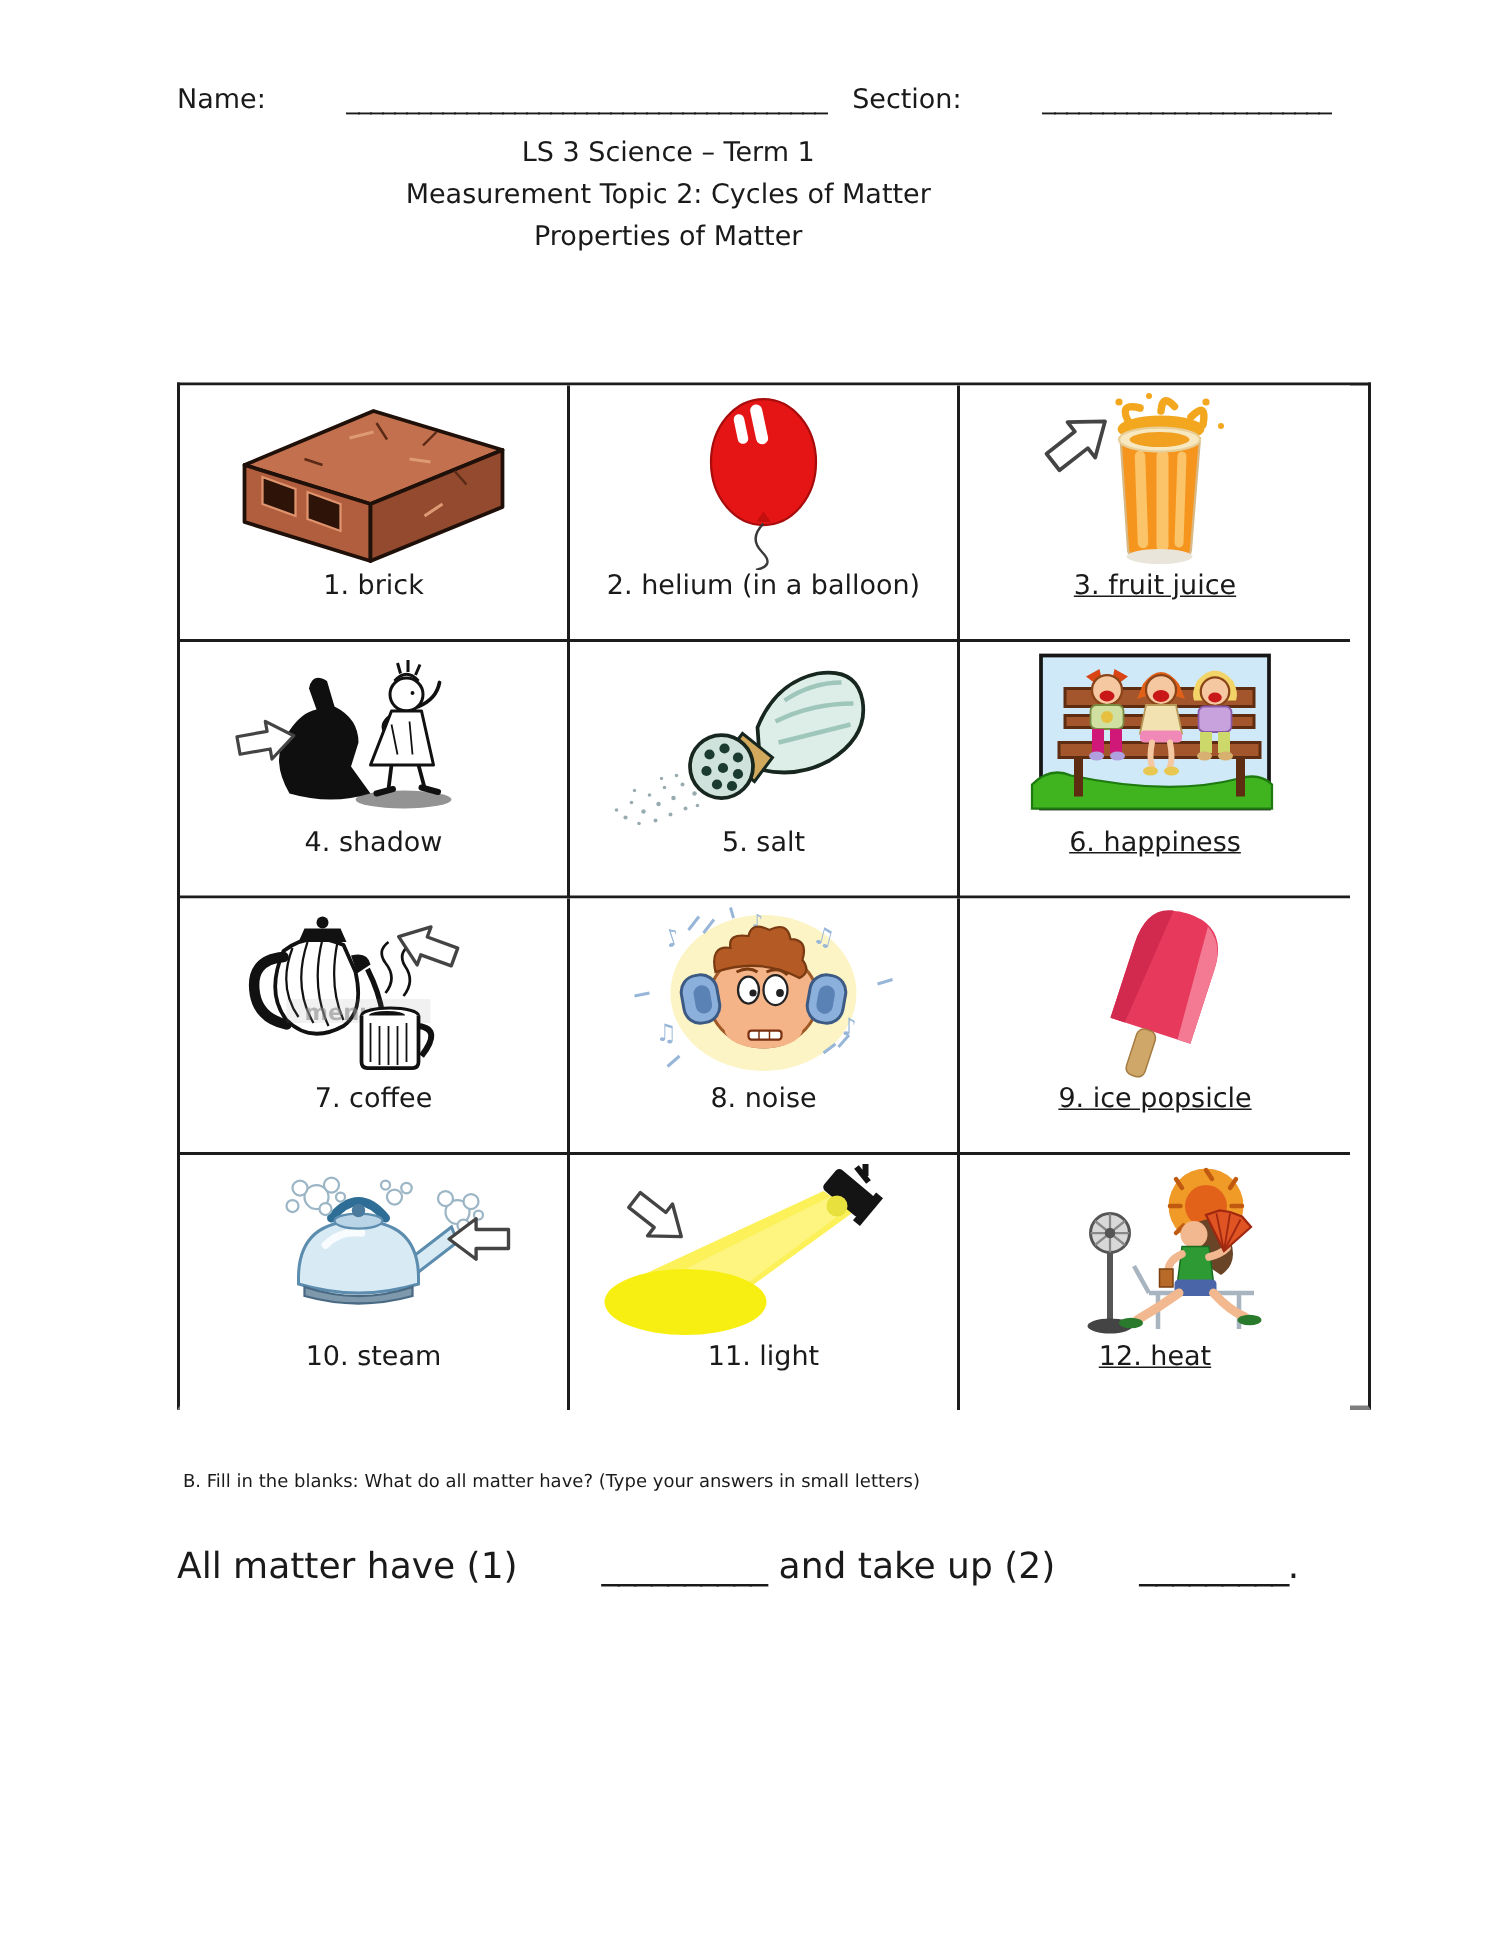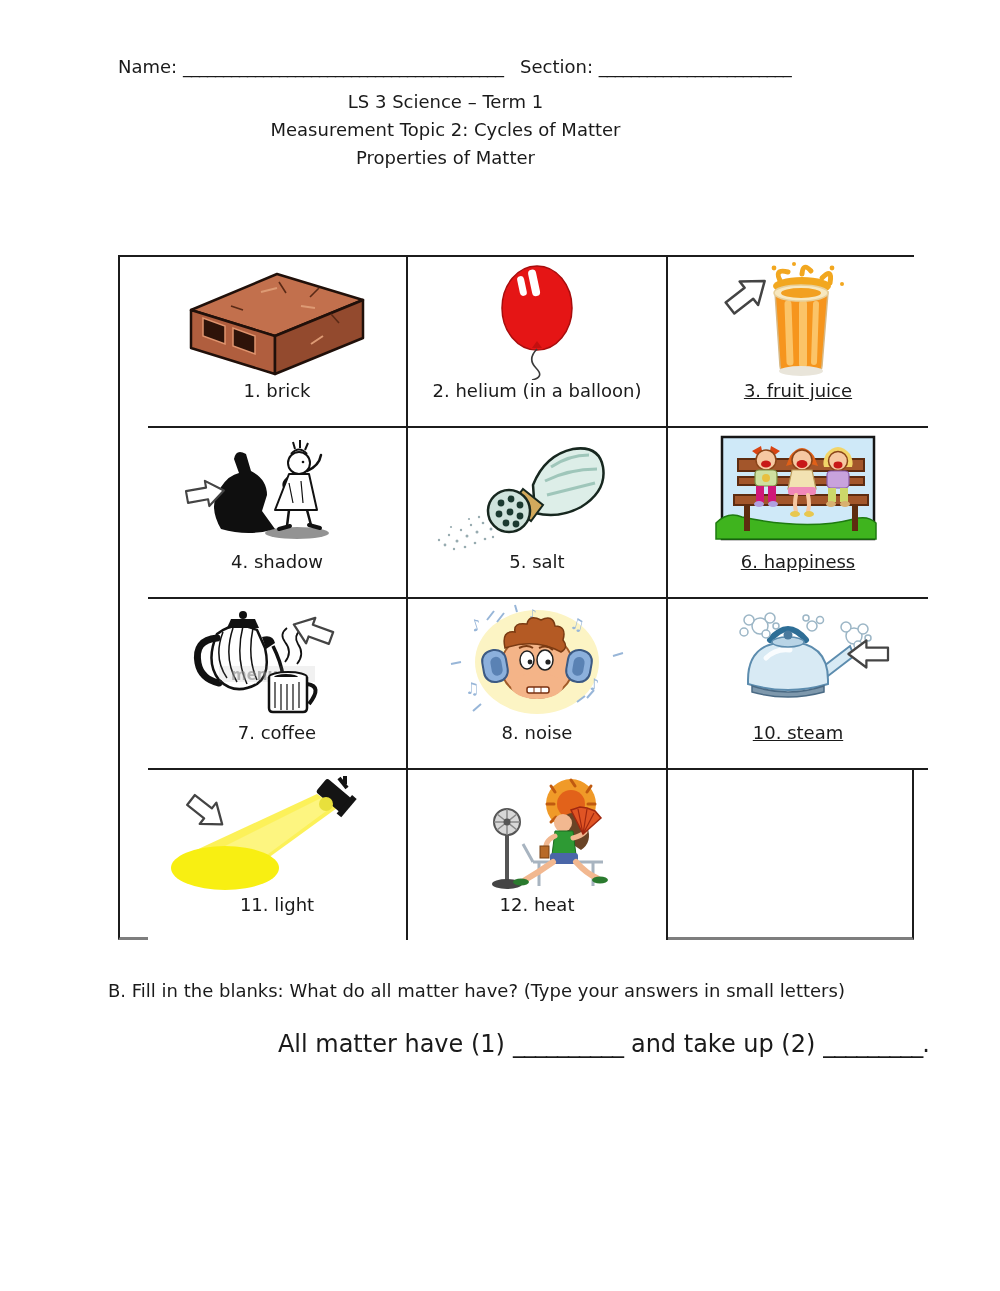--- a/index.html
+++ b/index.html
@@ -7,44 +7,44 @@
   body {
     width:1000px; height:1291px; position:relative;
     font-family:"DejaVu Sans", sans-serif; color:#1a1a1a;
   }
   .page { position:absolute; inset:0; background:#fff; }
 
   
   .name-row { position:absolute; left:118px; top:56px; width:780px;
     font-size:18px; white-space:nowrap; }
   .name-row .lbl { font-weight:bold; font-weight:normal;margin-top:23px; }
-  .blank { letter-spacing:-1px; }
+  .blank { letter-spacing:-1px;margin-left:48px; }
   .titles { position:absolute; left:0; top:88px; width:891px; text-align:center;
     font-size:18px; line-height:28px; }
 
   
   .instr-a { position:absolute; left:118px; top:196px; width:795px;
     font-size:18px; line-height:28px; }
 
   .grid { position:absolute; left:118px; top:255px; width:796px; height:685px;
     display:grid; grid-template-columns:260px 260px 260px;
     grid-template-rows:171px 171px 171px 170px;
-    border:2px solid #1c1c1c; border-bottom:3px solid #7e7e7e;padding-left:28px; }
+    border:2px solid #1c1c1c; border-bottom:3px solid #7e7e7e; }
   .cell { border-right:2px solid #1c1c1c; border-bottom:2px solid #1c1c1c;
     display:flex; flex-direction:column; align-items:center; justify-content:flex-end;
     overflow:hidden; background:#fff; }
   .cell:nth-child(3n) { border-right:none;text-decoration:underline; }
   .cell:nth-child(n+10) { border-bottom:none; }
   .cell-img { flex:0 0 auto; height:118px; display:flex; align-items:center; justify-content:center; }
   .cell-label { font-size:18px; height:24px; margin-bottom:22px; }
 
   
-  .instr-b { position:absolute; left:108px; top:980px; width:800px; font-size:18px; }
+  .instr-b { position:absolute; left:122px; top:980px; width:800px; font-size:12px; }
   .big-line { position:absolute; left:118px; top:1030px; width:820px;
-    font-size:24px; white-space:nowrap;text-align:right; }
+    font-size:24px; white-space:nowrap; }
   .big-line span { margin-right:8px; }
   .big-line .period { margin-left:-8px; }
 
   svg text { font-family:"DejaVu Sans", sans-serif; }
 </style>
 </head>
 <body>
 
 <div class="page">
 
@@ -273,20 +273,33 @@
             <rect x="62" y="46" width="24" height="32" rx="11" fill="#8cb0dc" stroke="#3c5a84" stroke-width="2" transform="rotate(-10 74 62)"></rect>
             <rect x="70" y="53" width="11" height="19" rx="5.5" fill="#5a82b4" transform="rotate(-10 74 62)"></rect>
             <rect x="146" y="46" width="24" height="32" rx="11" fill="#8cb0dc" stroke="#3c5a84" stroke-width="2" transform="rotate(10 158 62)"></rect>
             <rect x="152" y="53" width="11" height="19" rx="5.5" fill="#5a82b4" transform="rotate(10 158 62)"></rect>
           </g>
         </svg>
       </div>
       <div class="cell-label">8. noise</div>
     </div>
 
+    <div class="cell">
+      <div class="cell-img">
+        <svg width="232" height="118" viewBox="0 0 232 118">
+          <g transform="rotate(18 120 55)">
+            <path d="M94,32 Q94,2 122,2 Q150,2 150,32 L150,84 L94,84 Z" fill="#e6395c"></path>
+            <path d="M137,6 Q150,14 150,32 L150,84 L141,84 Z" fill="#f37a92"></path>
+            <path d="M94,32 Q94,6 112,3 L104,84 L94,84 Z" fill="#d12a4e"></path>
+            <rect x="114" y="84" width="13" height="32" rx="5" fill="#cfa768" stroke="#a37c42" stroke-width="1"></rect>
+          </g>
+        </svg>
+      </div>
+      <div class="cell-label">9. ice popsicle</div>
+    </div>
 
     <div class="cell">
       <div class="cell-img">
         <svg width="232" height="118" viewBox="0 0 232 118">
           <path d="M88,36 Q106,14 124,36" stroke="#2e6e96" stroke-width="6" fill="none" stroke-linecap="round"></path>
           <path d="M142,62 L168,42 L172,52 L146,72 Z" fill="#d8eaf4" stroke="#5c8cae" stroke-width="2"></path>
           <path d="M66,76 Q66,38 106,38 Q146,38 146,76 L146,80 Q106,92 66,80 Z" fill="#d8eaf4" stroke="#5c8cae" stroke-width="2"></path>
           <path d="M84,54 q10,-10 24,-8" stroke="#ffffff" stroke-width="5" stroke-linecap="round" fill="none" opacity="0.85"></path>
           <path d="M70,82 Q106,94 142,82 L142,88 Q106,98 70,88 Z" fill="#7e98ac" stroke="#4a6a84" stroke-width="1.5"></path>
           <ellipse cx="106" cy="38" rx="16" ry="5" fill="#b8d4e6" stroke="#5c8cae" stroke-width="1.5"></ellipse>

